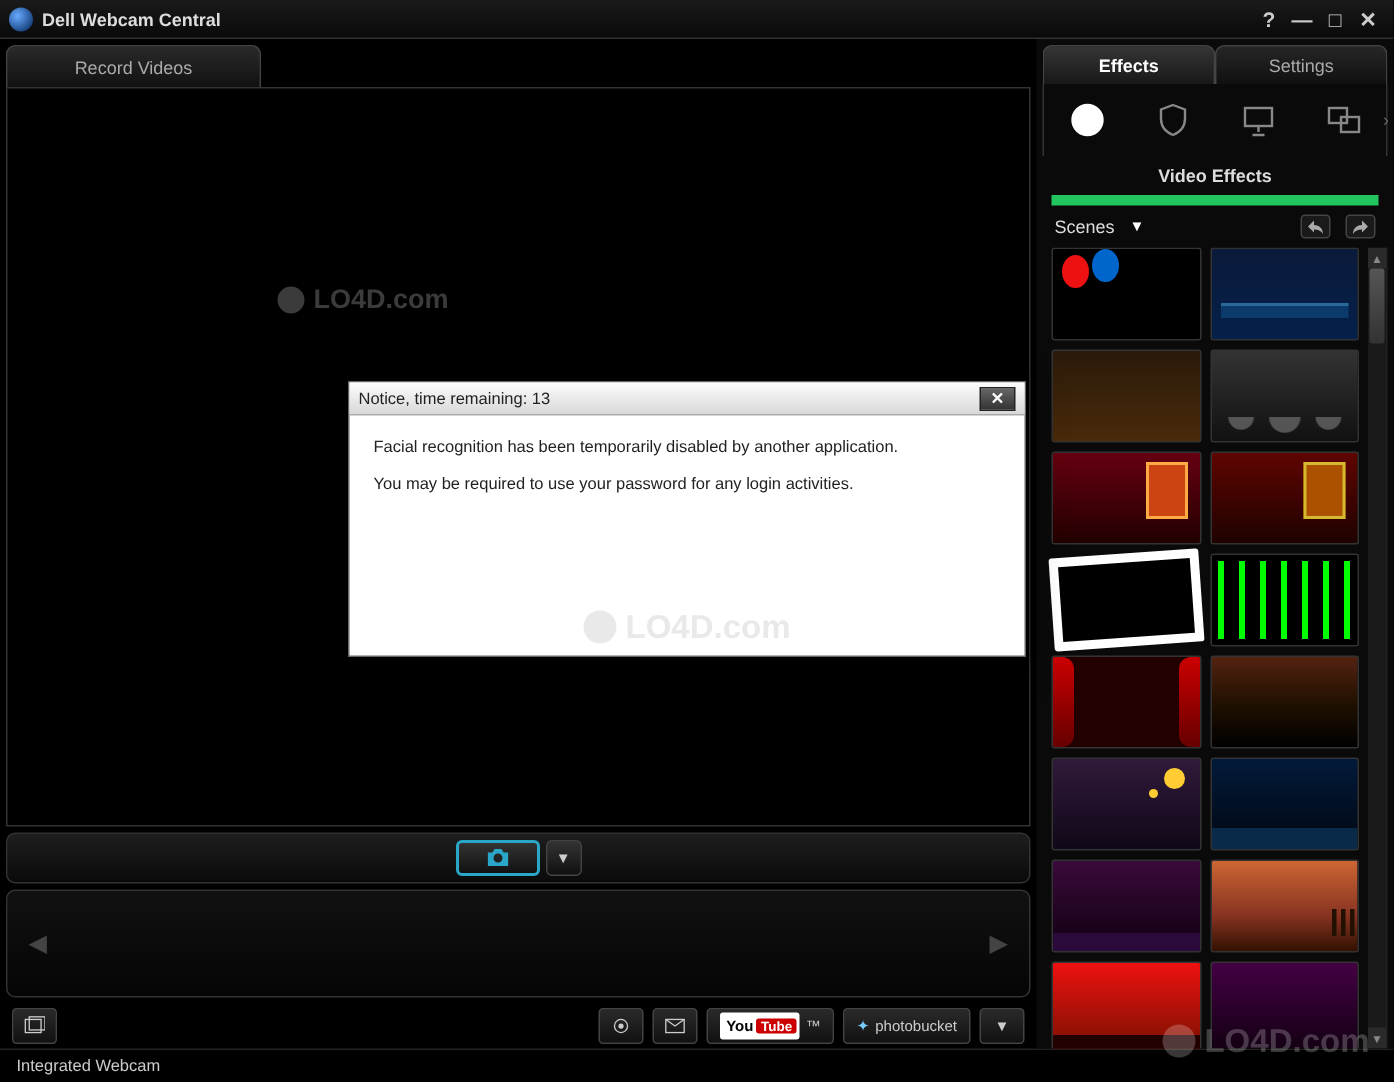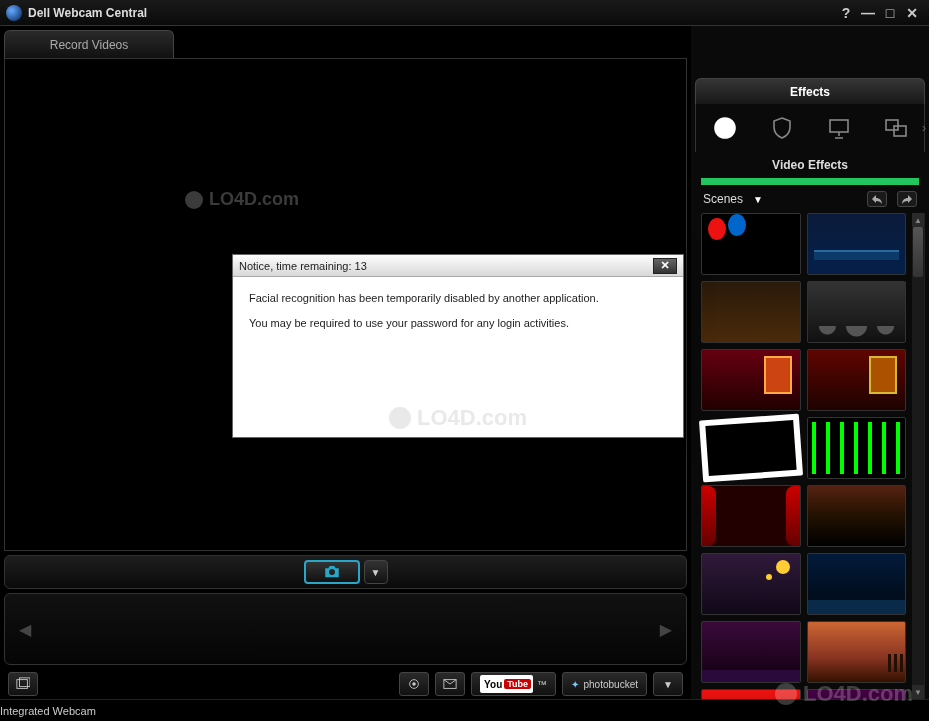--- a/index.html
+++ b/index.html
@@ -34,21 +34,21 @@
 .share-bar { height:30px; margin-top:4px; display:flex; align-items:center; gap:6px; padding:0 4px; }
 .share-item { height:24px; border:1px solid #444; border-radius:3px; background:linear-gradient(#2a2a2a,#111); display:flex; align-items:center; justify-content:center; color:#ccc; font-size:10px; padding:0 8px; gap:4px;}
 .share-item.sq { width:30px; padding:0;}
 .share-item svg { width:14px; height:14px; fill:#ccc; }
 .spacer { flex:1; }
 .yt { background:#fff; color:#000; font-weight:bold; font-size:10px; padding:0 2px 0 4px; height:18px; display:flex; align-items:center; border-radius:2px;}
 .yt .tube { background:#c00; color:#fff; padding:0 3px; margin-left:2px; border-radius:2px; font-size:9px;}
 
 
 .side { width:238px; background:#0a0a0a; display:flex; flex-direction:column; padding:4px 4px 0 4px; position:relative;}
-.side-tabs { display:flex;margin-top:48px; }
+.side-tabs { display:flex; }
 .side-tab { flex:1; height:26px; display:flex; align-items:center; justify-content:center; color:#aaa; font-size:12px; border:1px solid #444; border-bottom:none; border-radius:6px 6px 0 0; background:linear-gradient(#262626,#101010); cursor:pointer;}
 .side-tab.active { color:#fff; font-weight:bold; background:linear-gradient(#353535,#181818);}
 .cat-icons { height:48px; display:flex; align-items:center; justify-content:space-around; border-left:1px solid #333; border-right:1px solid #333; position:relative;}
 .cat-icons .ci { width:28px; height:28px; display:flex; align-items:center; justify-content:center; cursor:pointer;}
 .cat-icons svg { width:24px; height:24px; fill:none; stroke:#888; stroke-width:1.6;}
 .cat-icons .ci.active svg { stroke:#fff; fill:#fff;}
 .cat-icons .more { position:absolute; right:-2px; color:#666; cursor:pointer; font-size:12px;}
 .panel-title { text-align:center; color:#ddd; font-size:12px; font-weight:bold; padding:6px 0; border-bottom:7px solid #22c55e; margin:0 6px;}
 .scenes-row { display:flex; align-items:center; padding:6px 8px; gap:10px; color:#ddd; font-size:12px;}
 .scenes-row .tri { color:#fff; font-size:10px; cursor:pointer;}
@@ -56,21 +56,21 @@
 .scenes-row .nav-btn svg { width:12px; height:10px; fill:#aaa;}
 .thumbs-wrap { flex:1; display:flex; overflow:hidden; border-right:1px solid #222;}
 .thumbs { flex:1; display:grid; grid-template-columns:1fr 1fr; gap:6px; padding:0 6px 6px 6px; overflow:hidden;}
 .th { height:62px; border:1px solid #333; border-radius:2px; position:relative; overflow:hidden;}
 .scrollbar { width:12px; background:#1a1a1a; display:flex; flex-direction:column; align-items:center;}
 .scrollbar .sbtn { height:14px; width:100%; background:#2a2a2a; display:flex; align-items:center; justify-content:center; font-size:8px; color:#888;}
 .scrollbar .track { flex:1; width:100%; position:relative;}
 .scrollbar .thumb { position:absolute; top:0; left:1px; right:1px; height:50px; background:linear-gradient(#555,#333); border-radius:2px;}
 
 
-.status { height:22px; background:#000; color:#ccc; font-size:11px; display:flex; align-items:center; padding:0 0; border-top:1px solid #222;}
+.status { height:22px; background:#000; color:#ccc; font-size:11px; display:flex; align-items:center; padding:0 11px; border-top:1px solid #222;}
 
 
 .wm-big { position:absolute; right:16px; bottom:14px; color:rgba(255,255,255,.22); font-size:22px; font-weight:bold; display:flex; align-items:center; gap:6px; pointer-events:none; z-index:200;}
 .wm-big .globe { width:22px; height:22px; border-radius:50%; background:rgba(255,255,255,.22);}
 
 
 .modal { position:absolute; left:232px; top:254px; width:452px; background:#fff; border:1px solid #666; box-shadow:0 4px 20px rgba(0,0,0,.6); z-index:100; font-size:11px;}
 .modal-title { height:22px; background:linear-gradient(#fdfdfd,#d8d8d8); display:flex; align-items:center; padding:0 6px; border-bottom:1px solid #aaa;}
 .modal-title span { flex:1; color:#222;}
 .modal-title .x { width:24px; height:16px; background:linear-gradient(#666,#333); color:#fff; display:flex; align-items:center; justify-content:center; font-size:11px; font-weight:bold; border:1px solid #222; cursor:pointer;}
@@ -171,20 +171,23 @@
       </div>
       <div class="share-item sq">▼</div>
     </div>
   </div>
 
   <div class="side">
     <div class="side-tabs">
       <div class="side-tab active">
           <span>Effects</span>
         </div>
+      <div class="side-tab">
+          <span>Settings</span>
+        </div>
     </div>
     <div class="cat-icons">
       <div class="ci active">
           <svg viewBox="0 0 24 24">
             <circle cx="12" cy="12" r="10"></circle>
             <circle cx="12" cy="6" r="2"></circle>
             <circle cx="18" cy="12" r="2"></circle>
             <circle cx="12" cy="18" r="2"></circle>
             <circle cx="6" cy="12" r="2"></circle>
           </svg>

